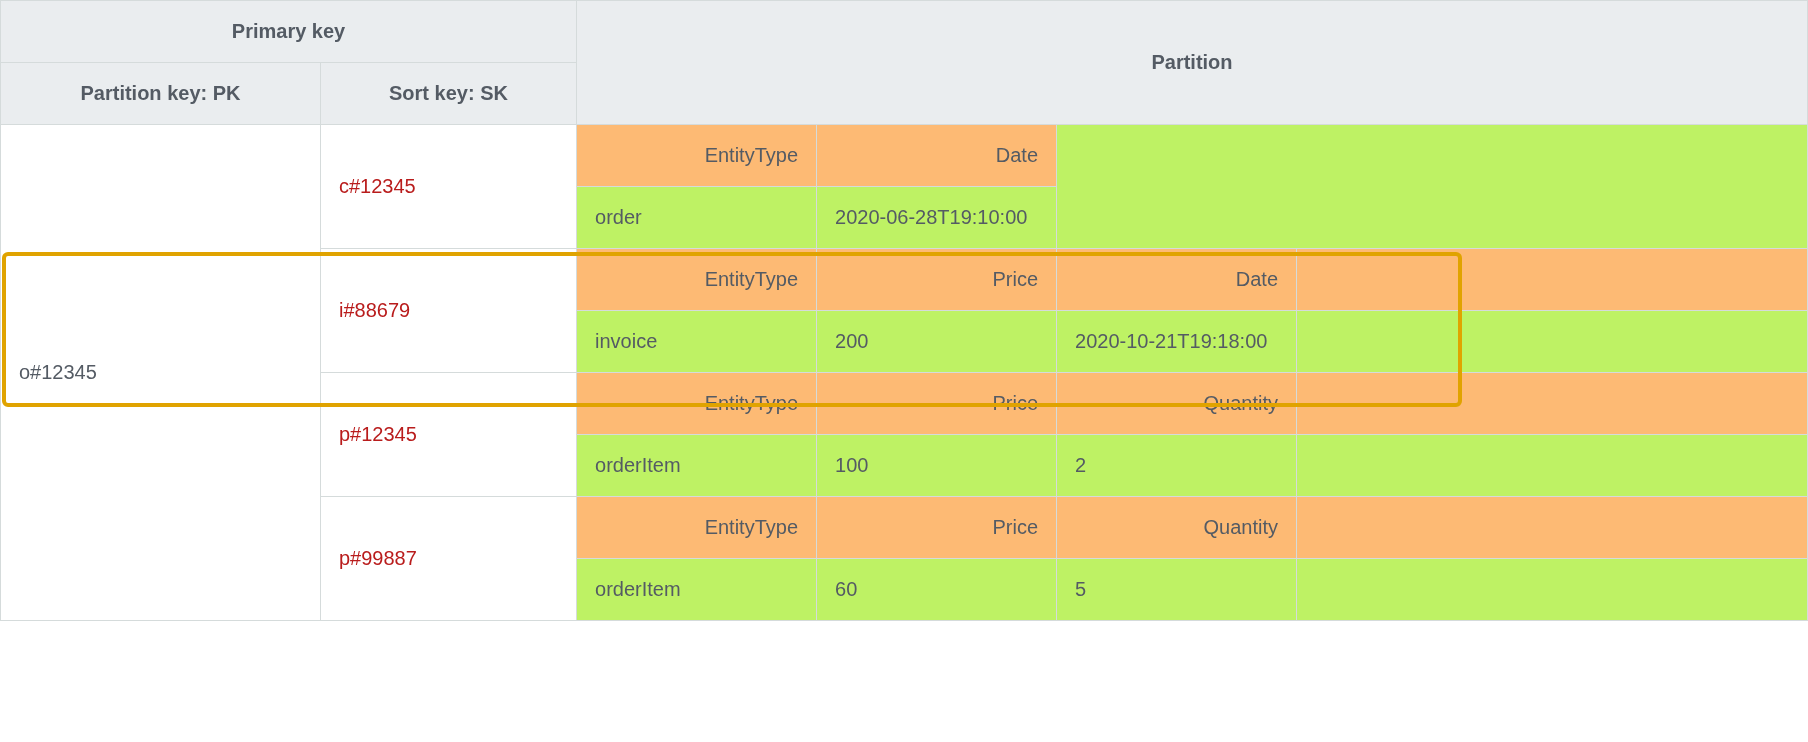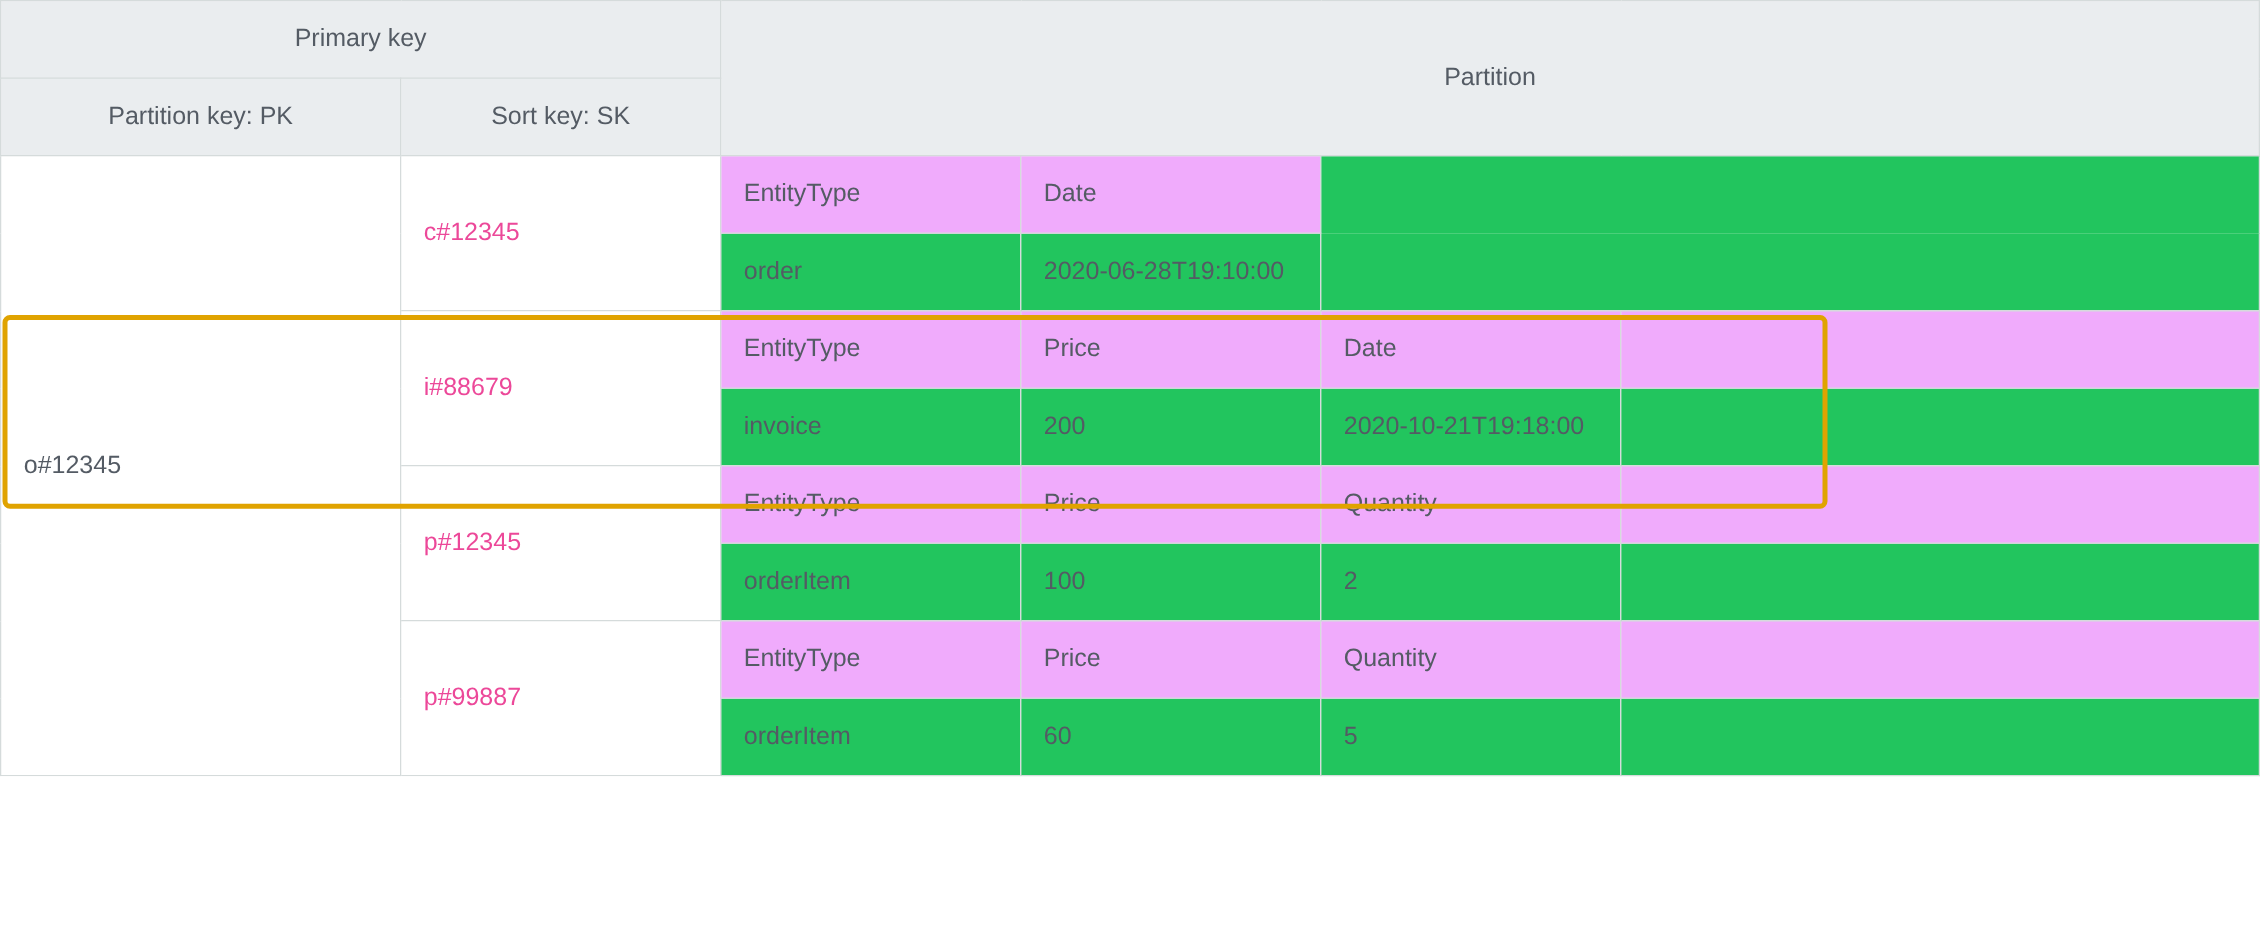--- a/index.html
+++ b/index.html
@@ -16,40 +16,41 @@
     }
     td, th {
       border: 1px solid #d5dbdb;
       text-align: left;
       vertical-align: middle;
       height: 62px;
     }
     .hdr-cell {
       background: #eaedef;
       text-align: center;
-      font-weight: 400;
+      font-weight: 700;
       color: #545b64;
     }
     .attr-header {
-      background: #f0abfc;
+      background: #fdba74;
       padding: 0 18px;
       font-weight: 400;
       color: #545b64;
+      text-align: right;
     }
     .val-cell {
-      background: #22c55e;
+      background: #bef264;
       padding: 0 18px;
       font-weight: 400;
       color: #545b64;
     }
     .sk-cell {
       background: #ffffff;
       padding: 0 18px;
       font-weight: 400;
-      color: #ec4899;
+      color: #b91c1c;
     }
     .pk-cell {
       background: #ffffff;
       padding: 0 18px;
       vertical-align: middle;
       font-weight: 400;
       color: #545b64;
       margin-left: 40px;
     }
     .col-pk    { width: 320px; }

